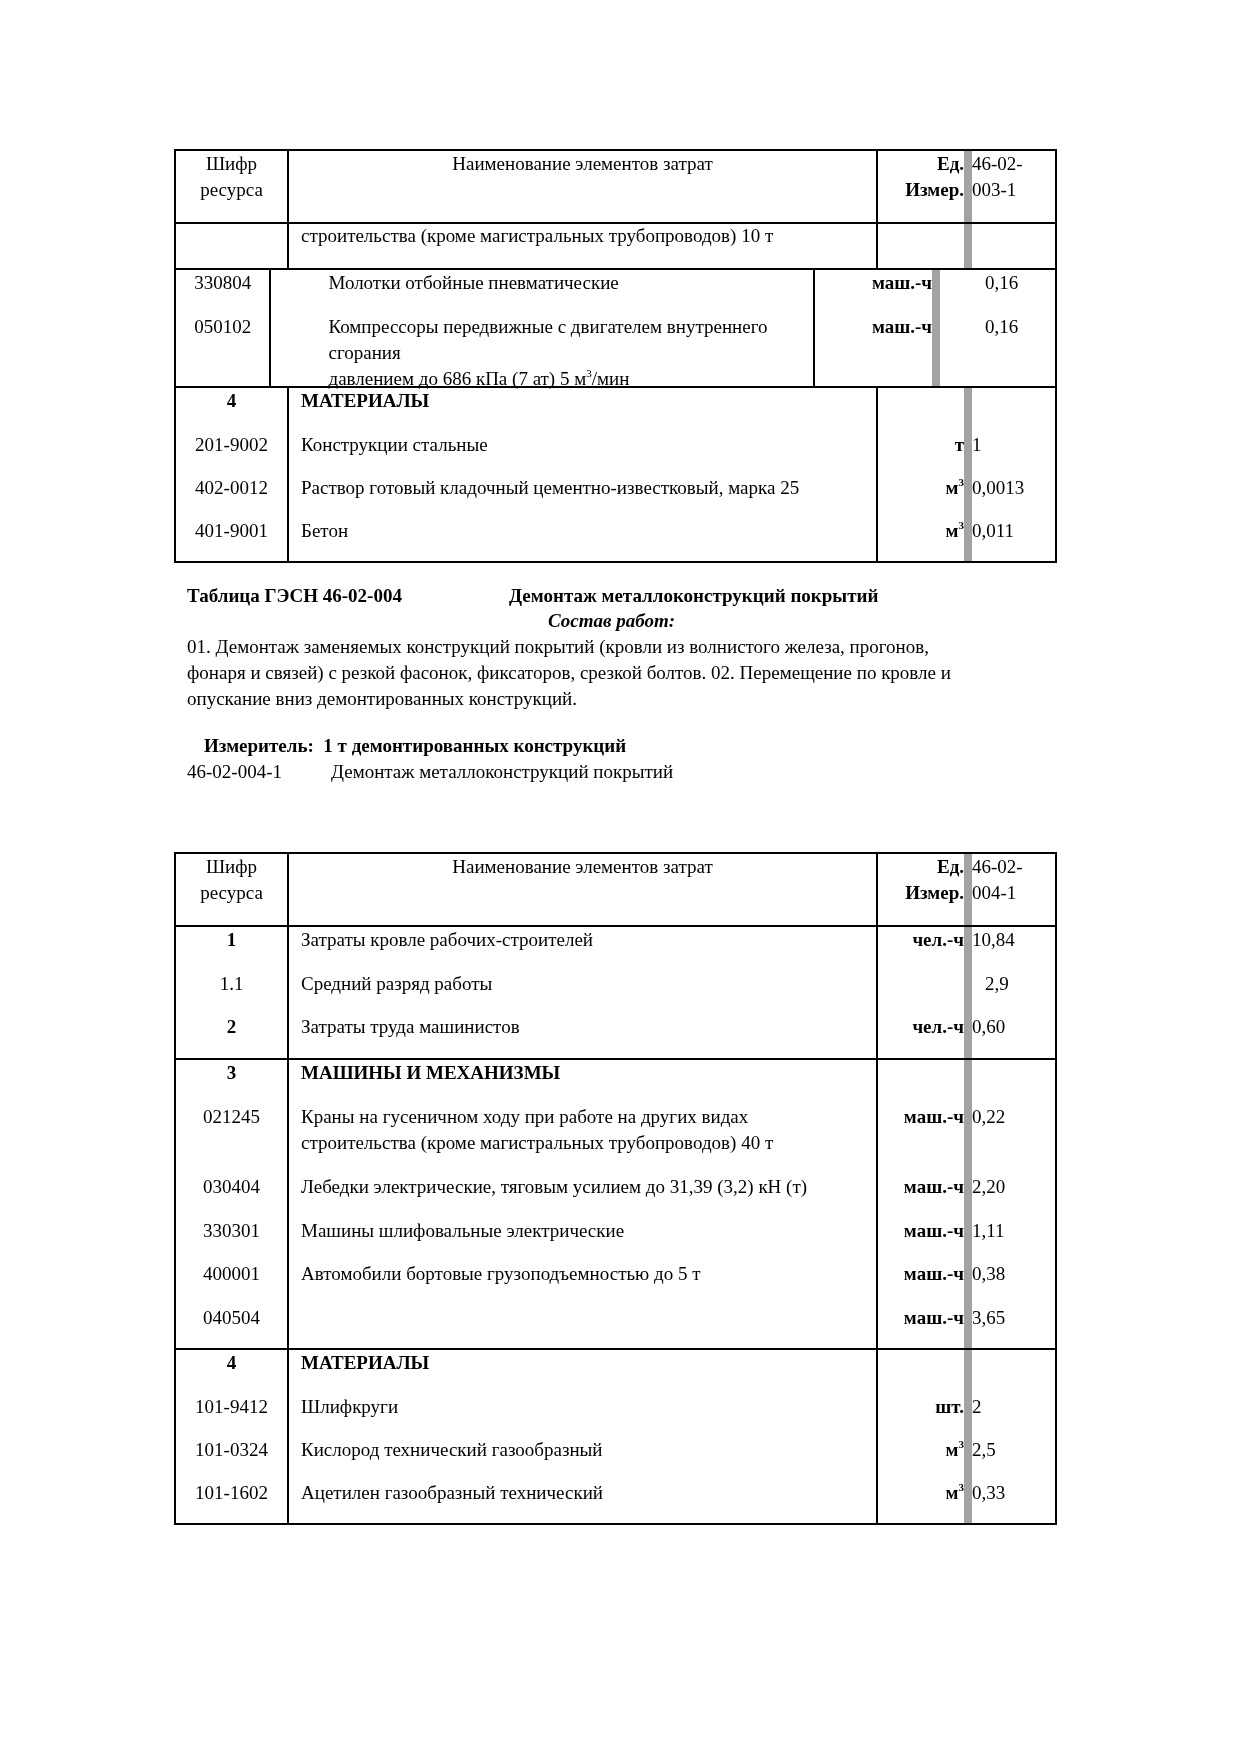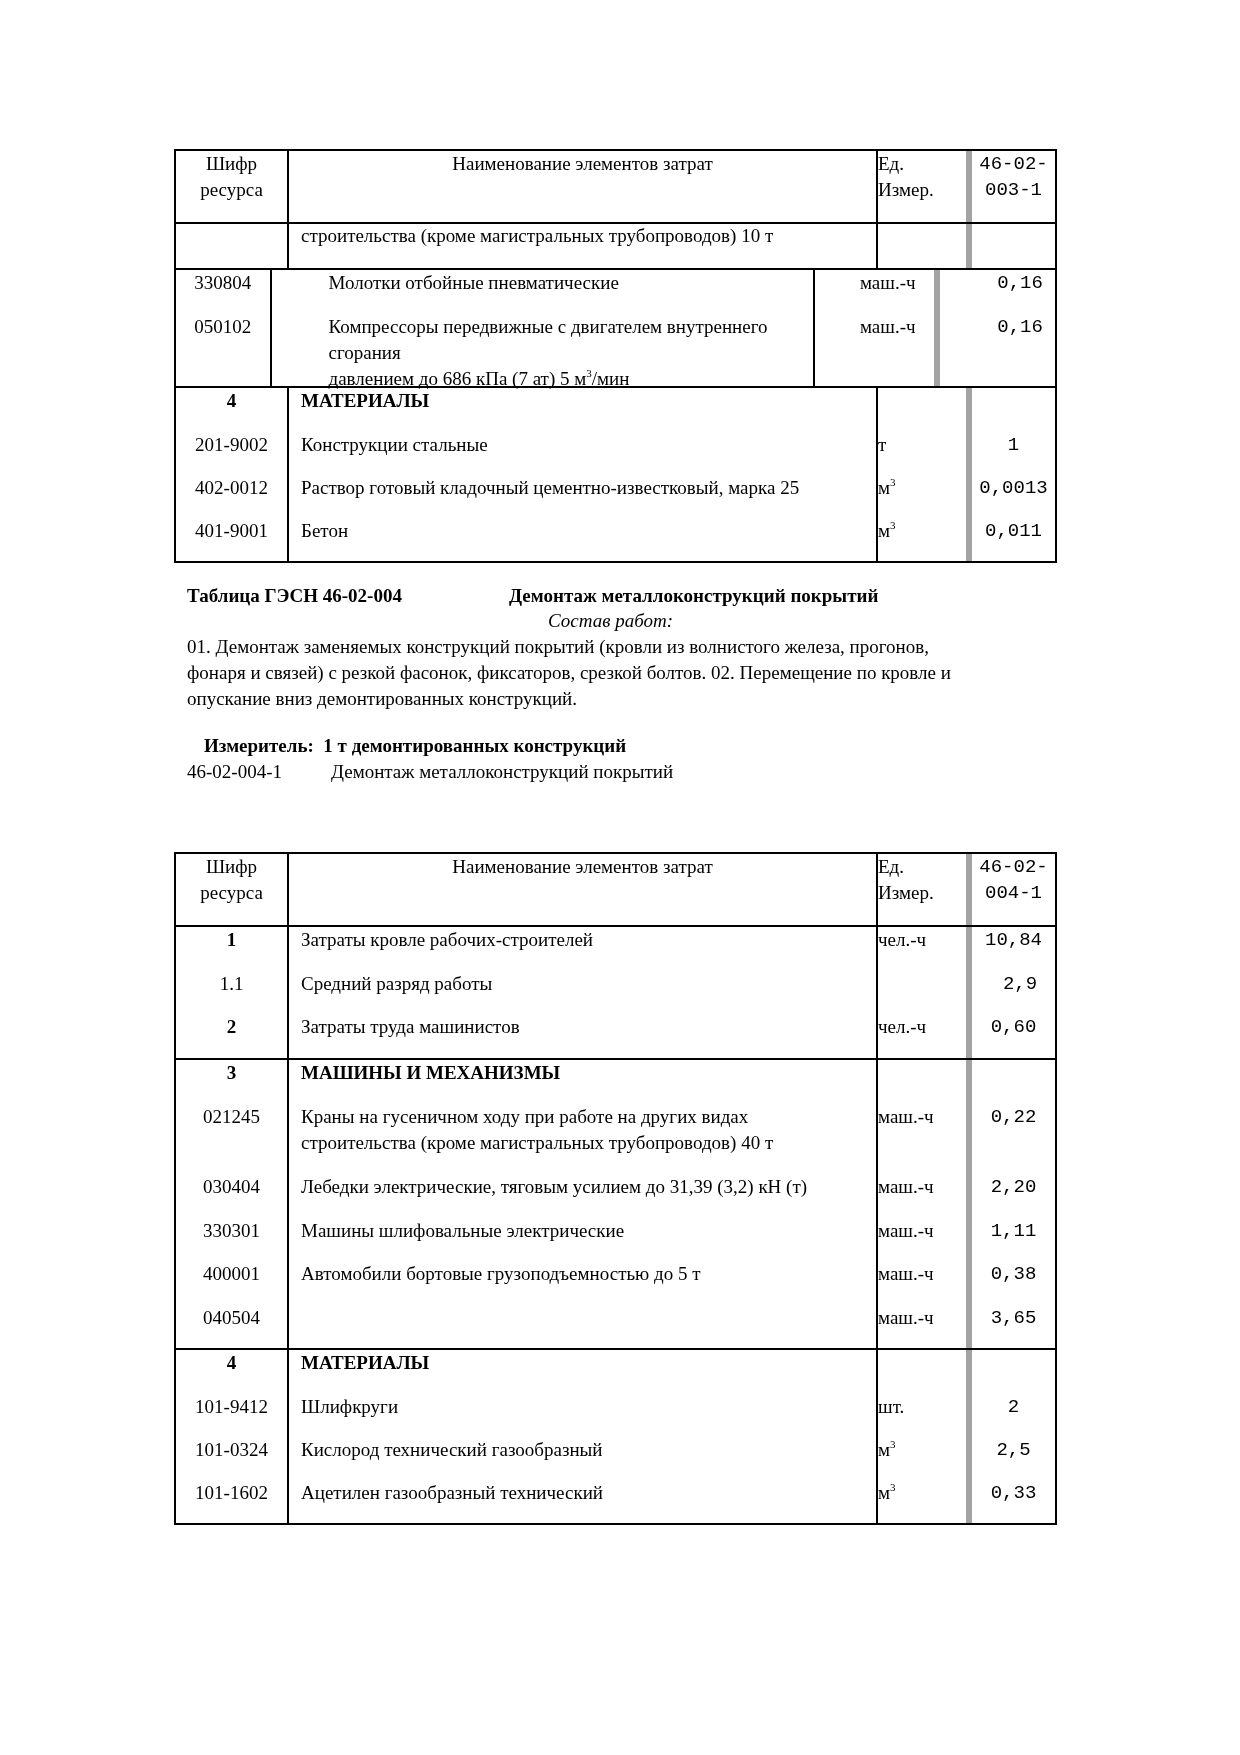--- a/index.html
+++ b/index.html
@@ -10,27 +10,27 @@
     }
     .tbl {
       position: absolute; left: 174px; width: 883px;
       border: 2px solid #000; box-sizing: border-box;
     }
     .grp { display: flex; border-top: 2px solid #000; }
     .grp:first-child { border-top: none; }
     .col { box-sizing: border-box; }
     .c1 { width: 113px; border-right: 2px solid #000; text-align: center; }
     .c2 { width: 589px; border-right: 2px solid #000; padding-left: 12px; }
-    .c3 { width: 94px; border-right: 6px solid #a3a3a3; text-align: left; }
-    .c4 { width: 83px; text-align: center; font-family: Liberation Mono, monospace; }
+    .c3 { width: 94px; border-right: 8px solid #a3a3a3; text-align: right; font-weight: bold; }
+    .c4 { width: 83px; text-align: left; }
     .cell { line-height: 26px; box-sizing: border-box; }
     .b { font-weight: bold; }
     sup { font-size: 11px; vertical-align: 0; position: relative; top: -8px; }
     .txt { position: absolute; line-height: 26px; white-space: nowrap; }
-    .italic { font-style: italic; }
+    .italic { font-style: italic; font-weight: bold; }
   </style>
 </head>
 <body>
 
 <div class="tbl" style="top:149px;">
 
   <div class="grp" style="height:71px;">
     <div class="col c1 cell" style="padding-top:0px;">
       <div>Шифр</div>
       <div>ресурса</div>

